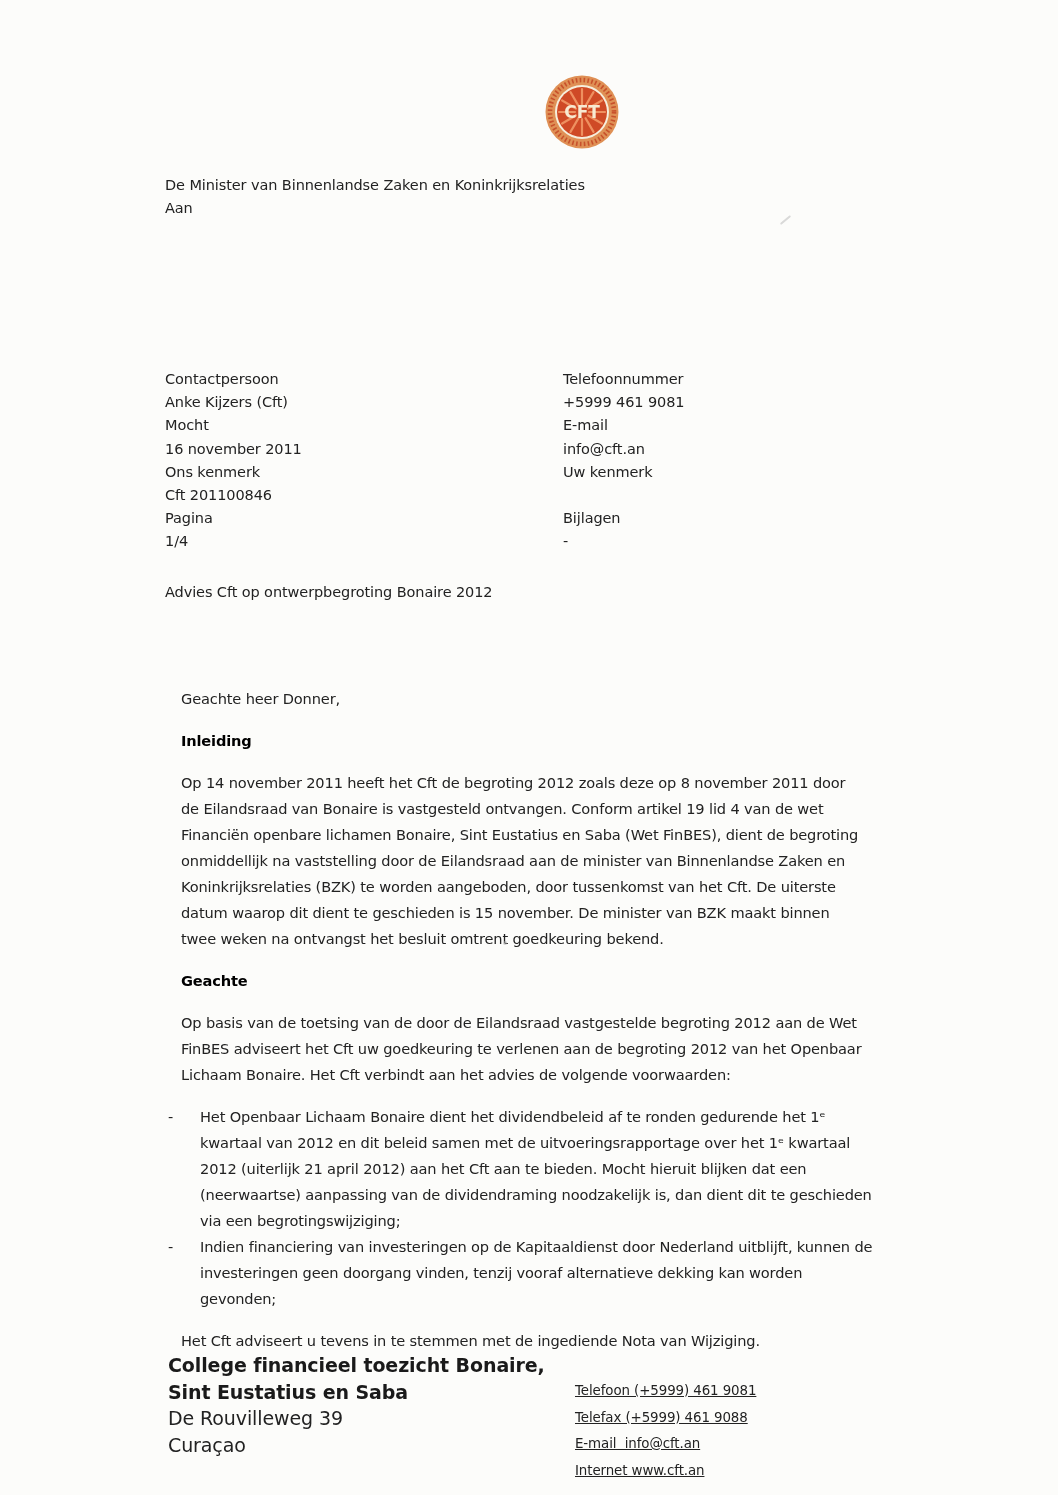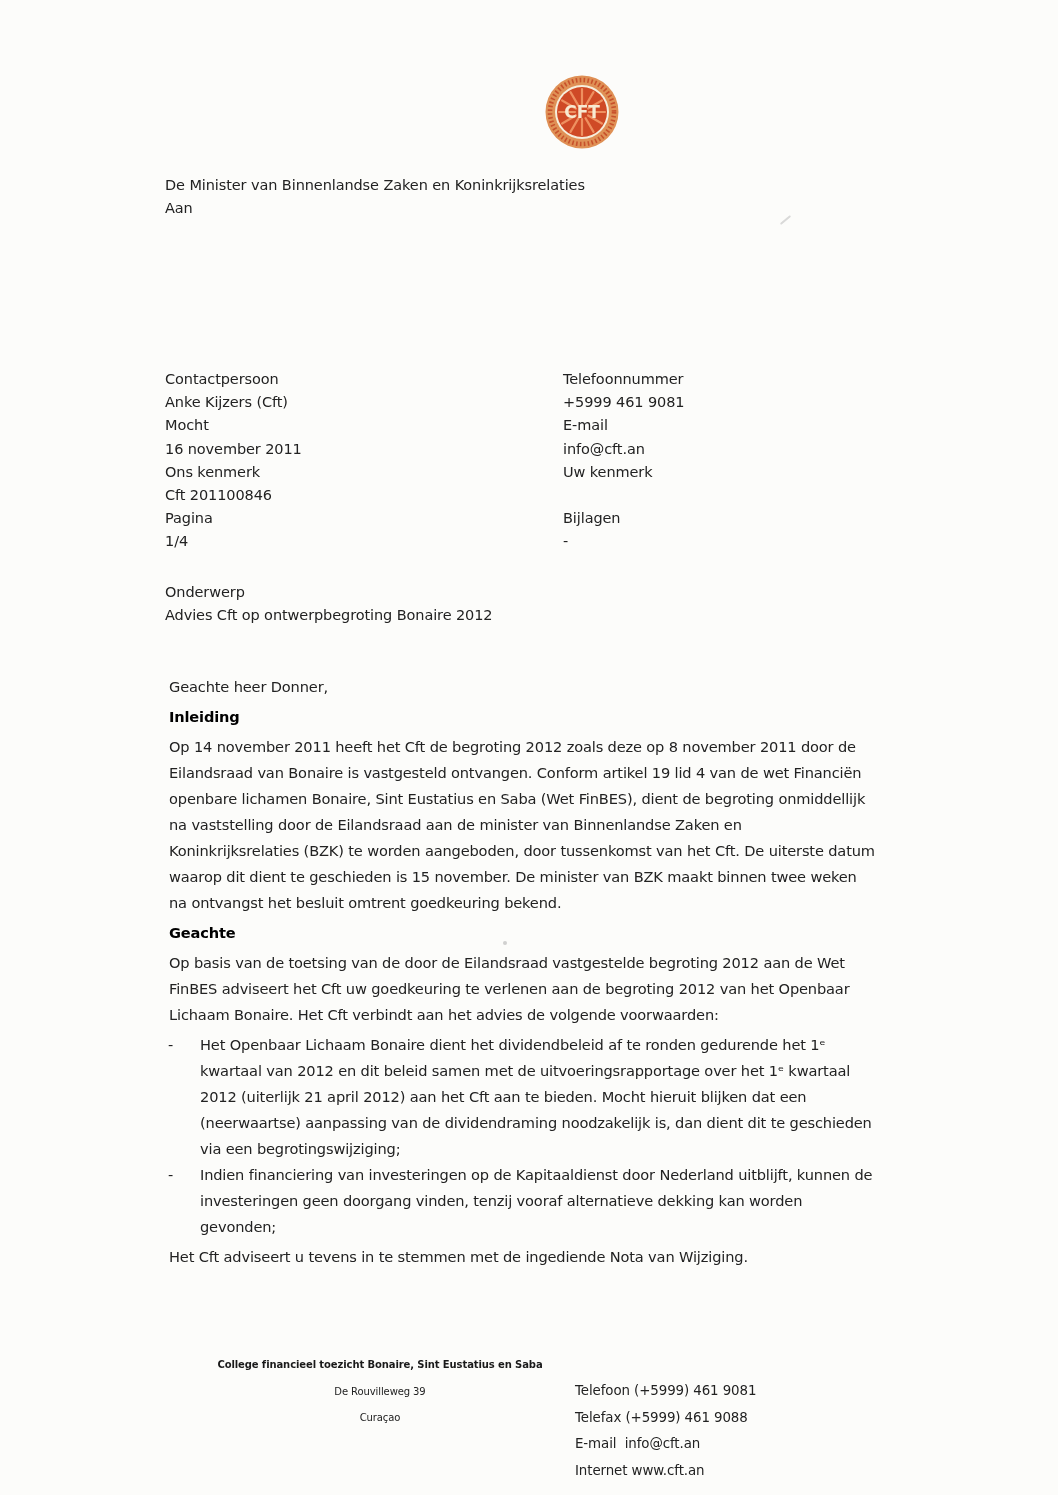--- a/index.html
+++ b/index.html
@@ -24,31 +24,31 @@
   .meta .col { position:absolute; top:0; }
   .meta .col-left  { left:0; }
   .meta .col-right { left:398px; }
   .meta .line { min-height:23.2px; line-height:23.2px; white-space:pre; }
 
   
   .subject { left:165px; top:581px; font-size:14.5px; line-height:23px; letter-spacing:-0.1px; }
 
   
   .letter { left:165px; top:670px; width:714px; font-size:14.6px; line-height:26px; letter-spacing:-0.15px; }
-  .letter p { margin:4px; }
+  .letter p { margin:16px; }
   .salutation { margin:0 0 22px 0; }
   .sec-heading { font-weight:bold; color:#000000; margin:0; }
   .sec-advies { margin-top:11px; }
   .bullet { position:relative; padding-left:35px; }
   .bullet .marker { position:absolute; left:3px; top:0; }
 
   
-  .footer-left { left:168px; top:1352px; width:424px; font-size:10px; line-height:26.5px; letter-spacing:-0.1px;text-align:center; }
+  .footer-left { left:168px; top:1352px; width:424px; font-size:19px; line-height:26.5px; letter-spacing:-0.1px; }
   .footer-left .org { font-weight:bold; color:#1a1a1a; }
-  .footer-right { left:575px; top:1378px; font-size:13.4px; line-height:26.5px; letter-spacing:-0.1px; }
+  .footer-right { left:575px; top:1378px; font-size:13.4px; line-height:26.5px; letter-spacing:-0.1px;text-decoration:underline; }
   .footer-right .line { white-space:pre; }
 
   
   .artifact-1 { left:779px; top:219px; width:13px; height:2px; background:#bcbcbc; transform:rotate(-40deg); border-radius:2px; opacity:.55; }
   .artifact-2 { left:503px; top:941px; width:4px; height:4px; background:#ababab; border-radius:50%; opacity:.55; }
 </style>
 </head>
 <body>
 
 <div class="abs logo">
@@ -97,21 +97,20 @@
     <div class="line">E-mail</div>
     <div class="line">info@cft.an</div>
     <div class="line">Uw kenmerk</div>
     <div class="line"></div>
     <div class="line">Bijlagen</div>
     <div class="line">-</div>
   </div>
 </div>
 
 <div class="abs subject">
-  <div>Onderwerp</div>
   <div>Advies Cft op ontwerpbegroting Bonaire 2012</div>
 </div>
 
 <div class="abs letter">
   <p class="salutation">Geachte heer Donner,</p>
 
   <p class="sec-heading">Inleiding</p>
   <p>Op 14 november 2011 heeft het Cft de begroting 2012 zoals deze op 8 november 2011 door de Eilandsraad van Bonaire is vastgesteld ontvangen. Conform artikel 19 lid 4 van de wet Financiën openbare lichamen Bonaire, Sint Eustatius en Saba (Wet FinBES), dient de begroting onmiddellijk na vaststelling door de Eilandsraad aan de minister van Binnenlandse Zaken en Koninkrijksrelaties (BZK) te worden aangeboden, door tussenkomst van het Cft. De uiterste datum waarop dit dient te geschieden is 15 november. De minister van BZK maakt binnen twee weken na ontvangst het besluit omtrent goedkeuring bekend.</p>
 
   <p class="sec-heading sec-advies">Geachte</p>

